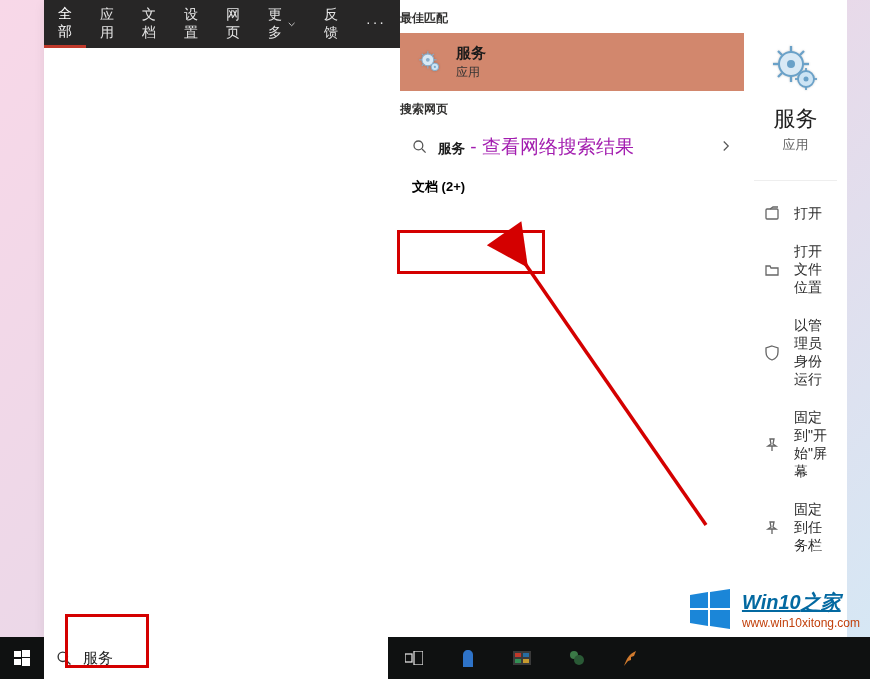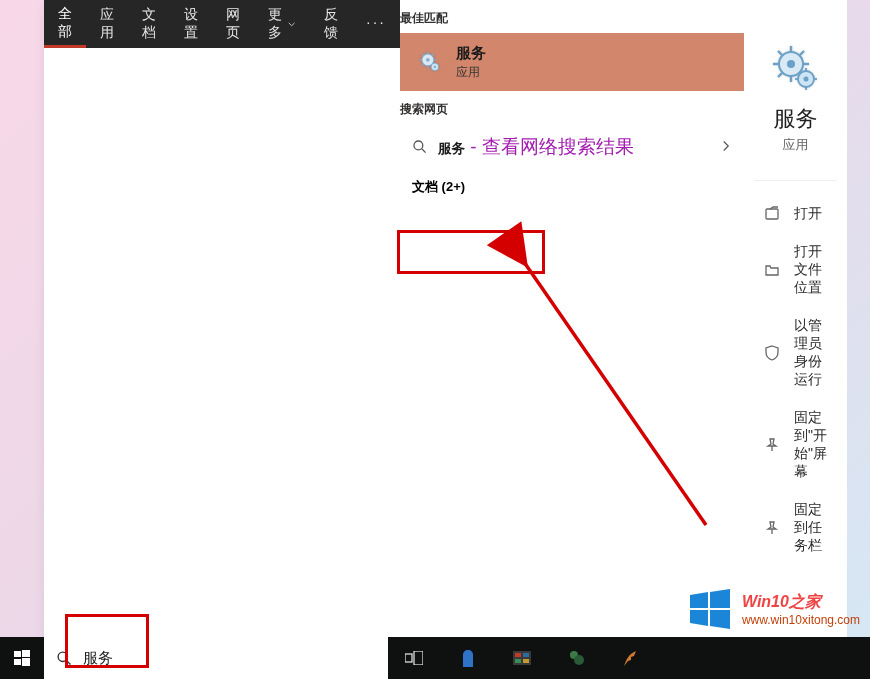--- a/index.html
+++ b/index.html
@@ -85,21 +85,21 @@
     border:none; outline:none; font-size:15px; flex:1; color:#222; background:transparent;
     font-family:inherit;
   }
   .task-icons { display:flex; align-items:center; gap:34px; margin-left:16px;}
   .task-icons .ti { width:20px; height:20px; display:flex; align-items:center; justify-content:center;}
   .watermark {
     position:absolute; right:10px; bottom:48px; background:rgba(255,255,255,.0);
     display:flex; align-items:center; gap:10px; z-index:40;
   }
   .watermark .wlogo svg { display:block;}
-  .watermark .wtext1 { font-size:16px; color:#ef4444; font-style:italic; font-weight:700;}
+  .watermark .wtext1 { font-size:20px; color:#0369a1; font-style:italic; font-weight:700;text-decoration:underline;}
   .watermark .wtext2 { font-size:12px; color:#c2410c; }
   .gear-svg { filter: drop-shadow(0 0 1px rgba(0,0,0,.2));}
 
   
   .mag { stroke:#555; }
 </style>
 </head>
 <body>
 
 <div class="panel">

